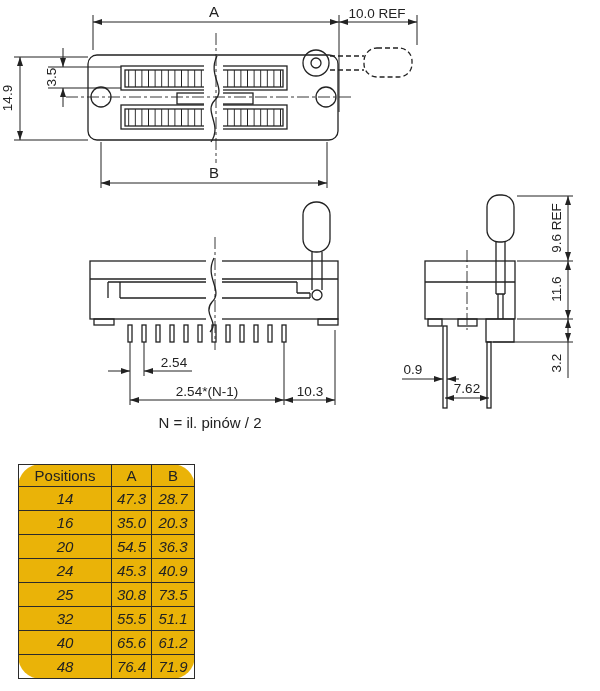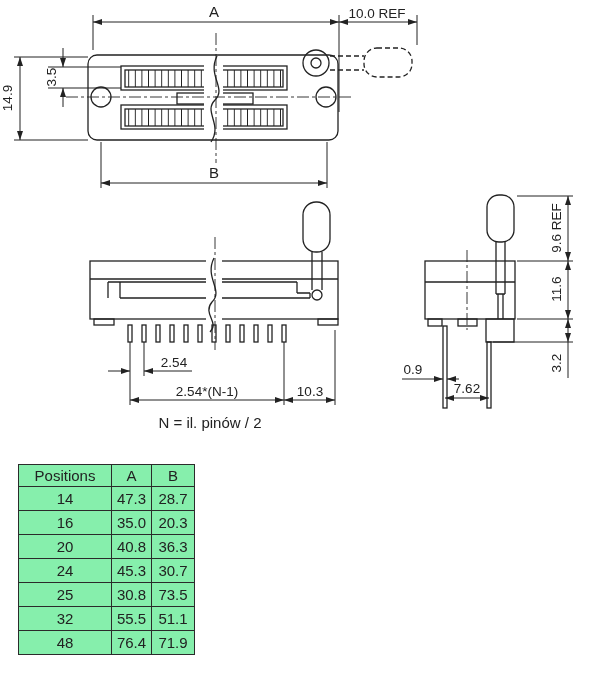--- a/index.html
+++ b/index.html
@@ -7,28 +7,29 @@
     width:600px;height:691px;position:relative;background:#ffffff;
     font-family:"Liberation Sans", sans-serif;color:#222;
   }
   svg{position:absolute;left:0;top:0;}
   svg text{fill:#222;font-family:"Liberation Sans", sans-serif;}
   .dim-label{font-size:13.5px;}
   .big-label{font-size:15px;}
   .note-label{font-size:15px;}
   table.dim-table{
     position:absolute;left:18px;top:464px;border-collapse:collapse;
-    background:#86efac;
+    background:#eab308;
+    border-radius:23px;
   }
   table.dim-table th,table.dim-table td{
     border:1.6px solid #2b2b2b;text-align:center;vertical-align:middle;
     font-size:15px;font-weight:normal;color:#222;padding:0;
   }
   table.dim-table th{height:21px;}
-  table.dim-table td{height:23px;}
+  table.dim-table td{height:23px;font-style:italic;}
   .col-pos{width:92px;}
   .col-a{width:39px;}
   .col-b{width:42px;}
 </style>
 </head>
 <body>
 
 <svg width="600" height="691" viewBox="0 0 600 691">
   <defs>
     <pattern id="hatch" width="6.6" height="17" patternUnits="userSpaceOnUse">
@@ -208,37 +209,42 @@
       <td>47.3</td>
       <td>28.7</td>
     </tr>
     <tr>
       <td>16</td>
       <td>35.0</td>
       <td>20.3</td>
     </tr>
     <tr>
       <td>20</td>
-      <td>40.8</td>
+      <td>54.5</td>
       <td>36.3</td>
     </tr>
     <tr>
       <td>24</td>
       <td>45.3</td>
-      <td>30.7</td>
+      <td>40.9</td>
     </tr>
     <tr>
       <td>25</td>
       <td>30.8</td>
       <td>73.5</td>
     </tr>
     <tr>
       <td>32</td>
       <td>55.5</td>
       <td>51.1</td>
     </tr>
     <tr>
+      <td>40</td>
+      <td>65.6</td>
+      <td>61.2</td>
+    </tr>
+    <tr>
       <td>48</td>
       <td>76.4</td>
       <td>71.9</td>
     </tr>
   </tbody>
 </table>
 
 </body></html>

